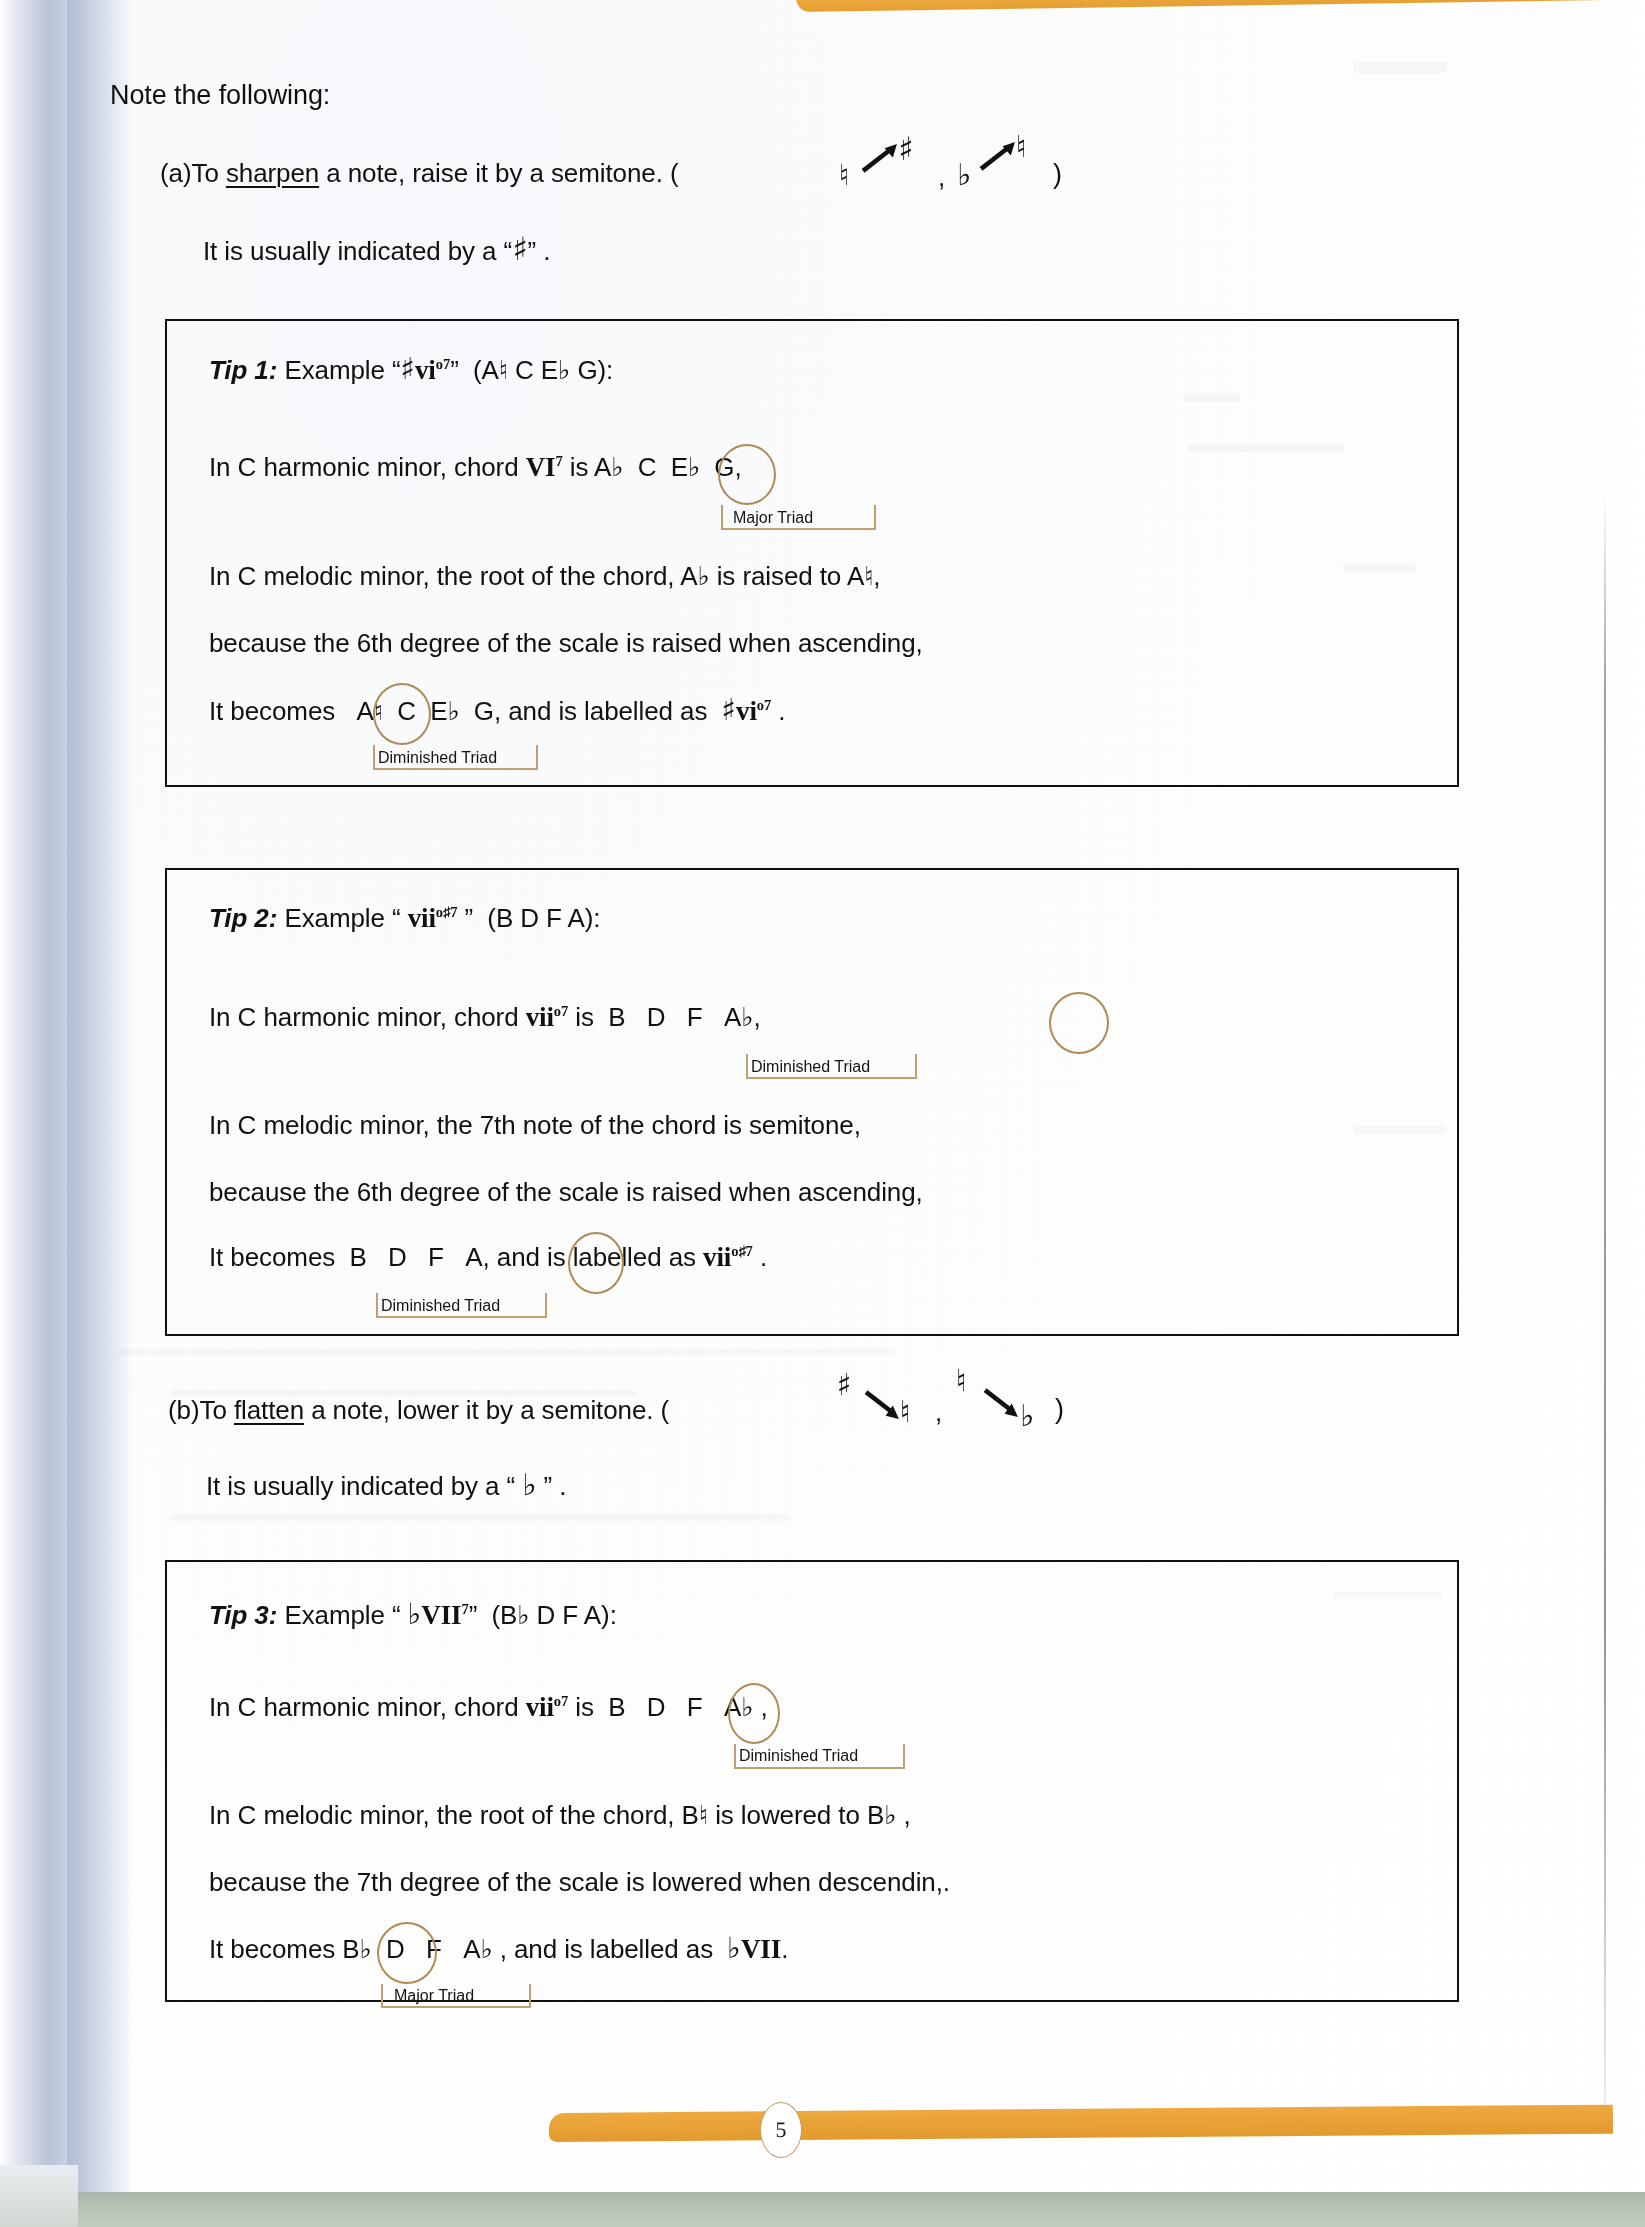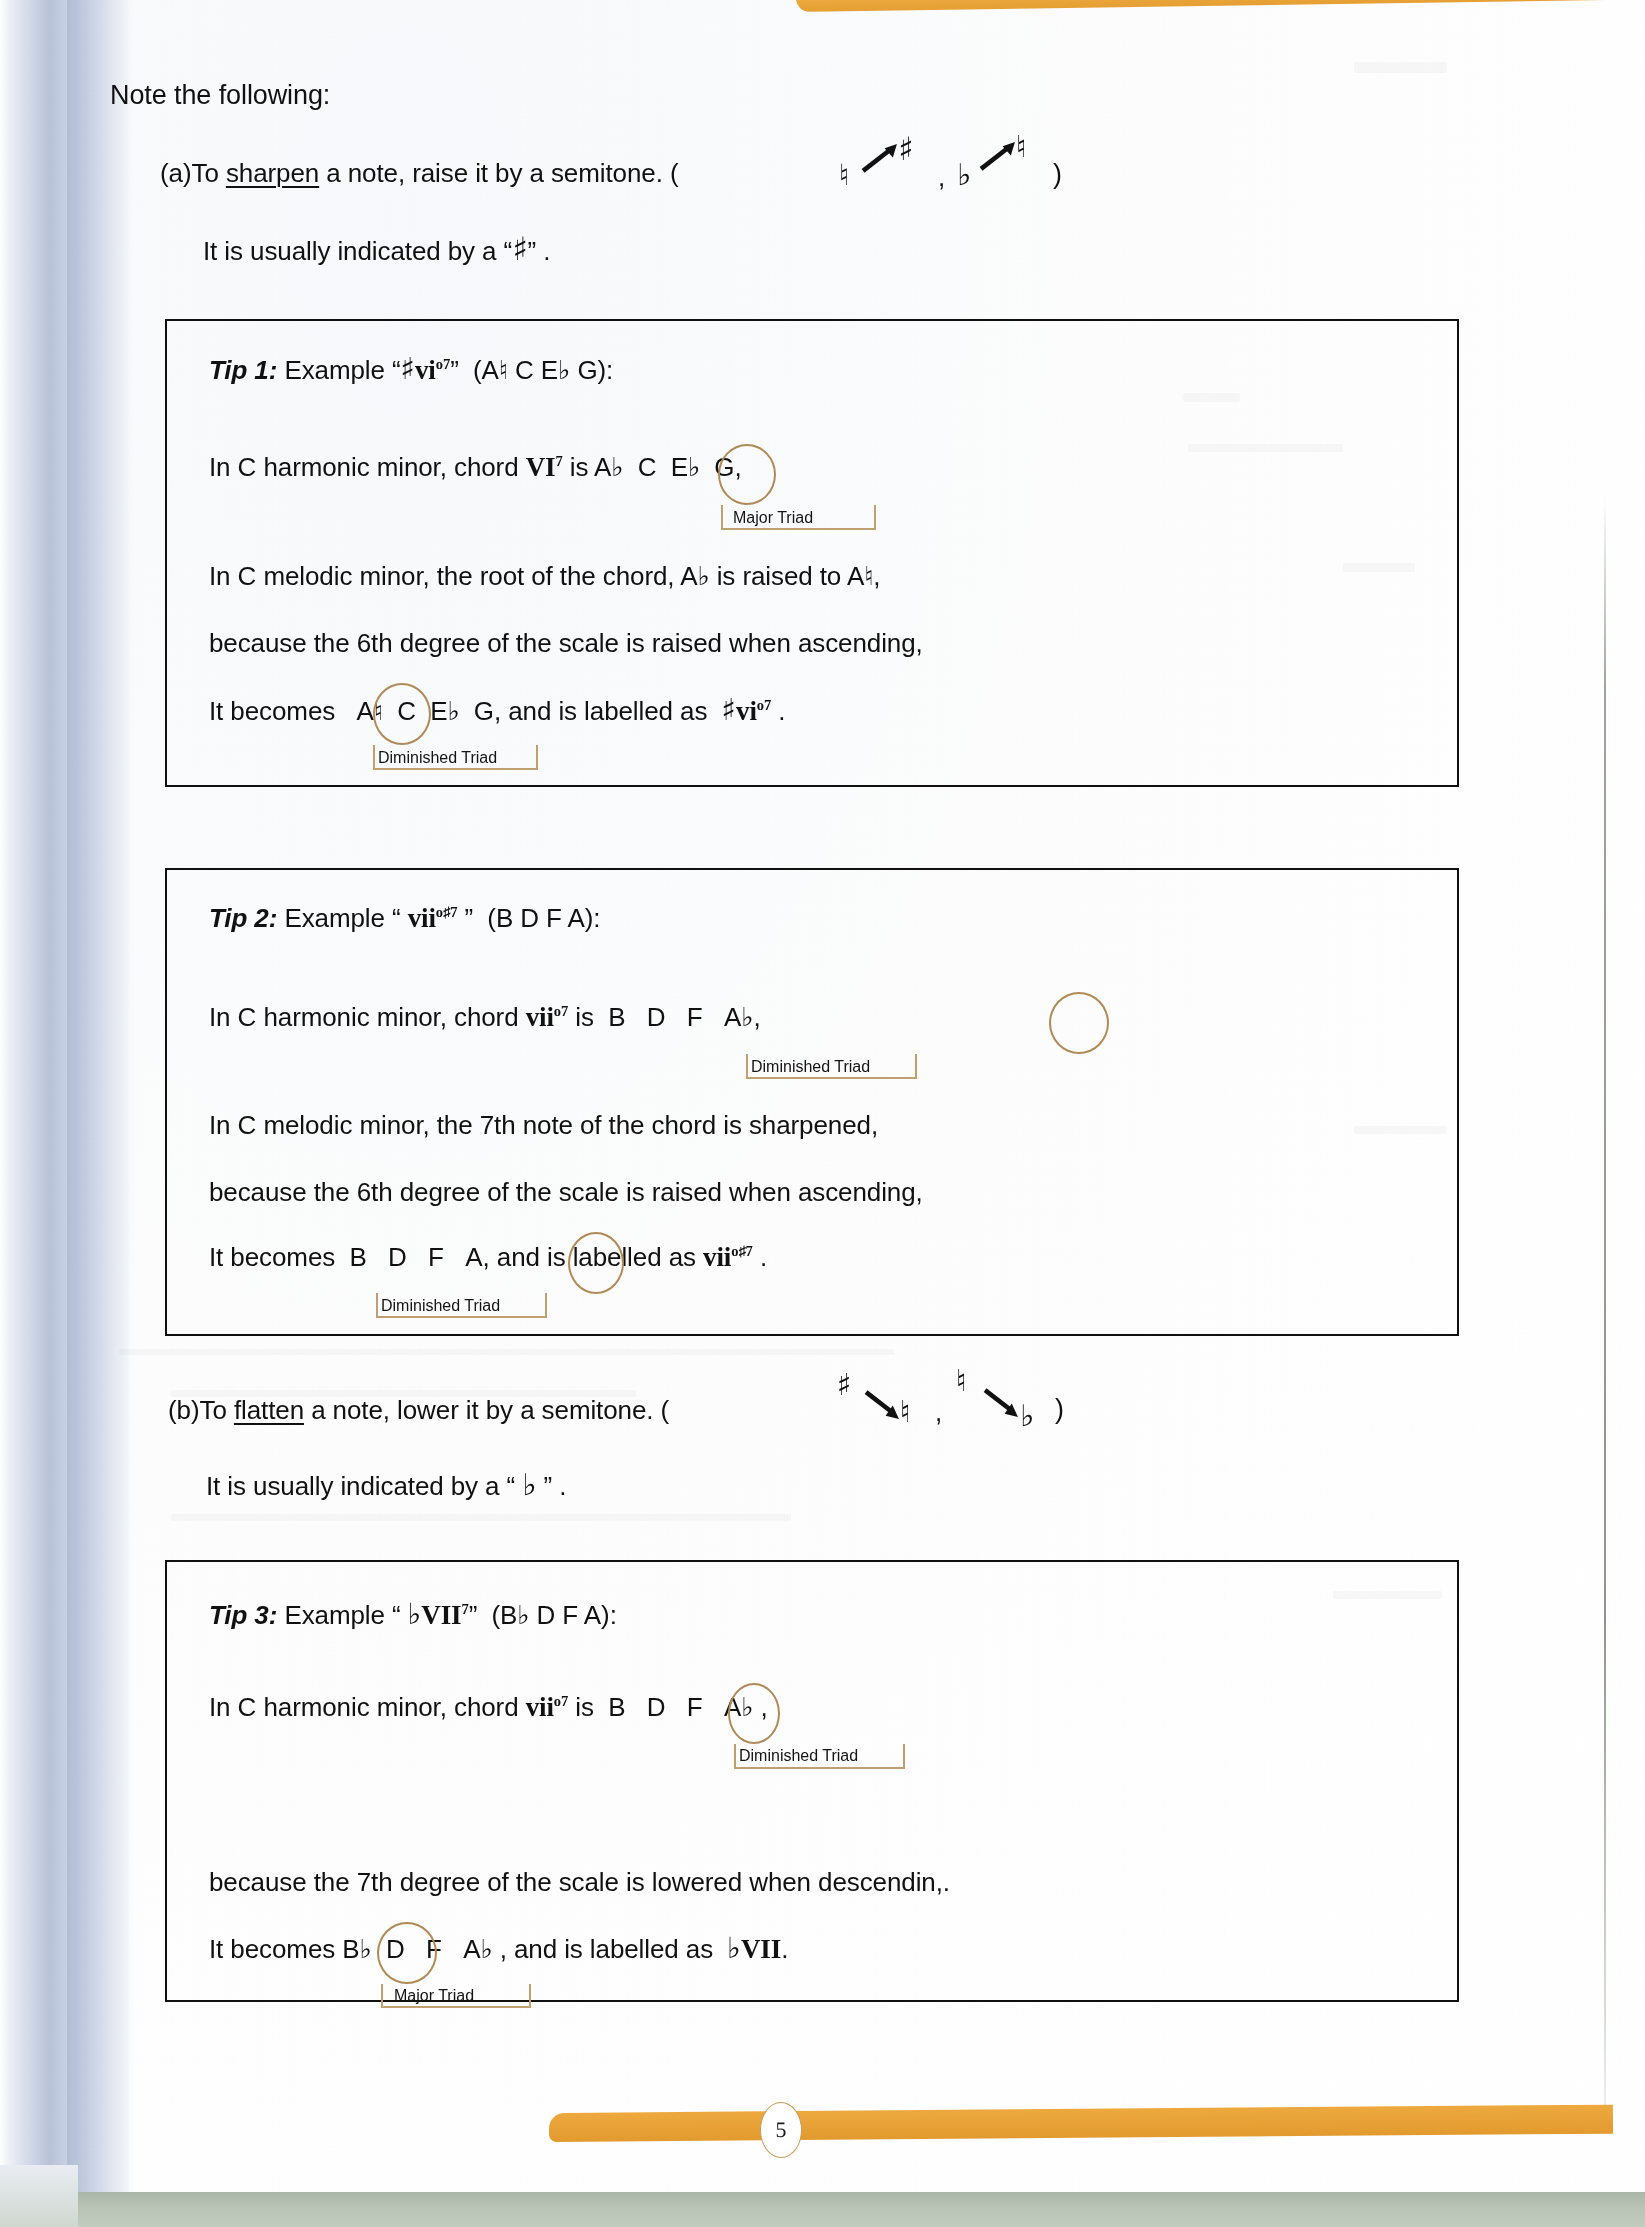--- a/index.html
+++ b/index.html
@@ -249,21 +249,21 @@
     <span class="tiplabel">Tip 2:</span><span>&nbsp;</span><span>Example “ </span><span class="rn">vii</span><span class="rn sup">o♯7</span><span> ”</span><span>&nbsp;&nbsp;</span><span>(B  D  F  A):</span>
   </div>
 
   <div class="ln" style="left:209px; top:1002px;">
     <span>In C harmonic minor, chord </span><span class="rn">vii</span><span class="rn sup">o7</span><span> is </span><span>&nbsp;</span><span>B</span><span>&nbsp;&nbsp;&nbsp;</span><span>D</span><span>&nbsp;&nbsp;&nbsp;</span><span>F</span><span>&nbsp;&nbsp;&nbsp;</span><span>A♭</span><span>,</span>
   </div>
   <div class="note-circle" style="left:1049px; top:992px; width:56px; height:58px;"></div>
   <div class="bracket" style="left:746px; top:1054px; width:171px; height:25px;"></div>
   <div class="bracket-cap" style="left:751px; top:1058px;">Diminished Triad</div>
 
-  <div class="ln" style="left:209px; top:1110px;">In C melodic minor, the 7th note of the chord is sharpened,</div>
+  <div class="ln" style="left:209px; top:1110px;">In C melodic minor, the 7th note of the chord is semitone,</div>
 
   <div class="ln" style="left:209px; top:1177px;">because the 6th degree of the scale is raised when ascending,</div>
 
   <div class="ln" style="left:209px; top:1242px;">
     <span>It becomes </span><span>&nbsp;</span><span>B</span><span>&nbsp;&nbsp;&nbsp;</span><span>D</span><span>&nbsp;&nbsp;&nbsp;</span><span>F</span><span>&nbsp;&nbsp;&nbsp;</span><span>A</span><span>, and is labelled as </span><span class="rn">vii</span><span class="rn sup">o♯7</span><span>&nbsp;</span><span>.</span>
   </div>
   <div class="note-circle" style="left:568px; top:1232px; width:52px; height:58px;"></div>
   <div class="bracket" style="left:376px; top:1293px; width:171px; height:25px;"></div>
   <div class="bracket-cap" style="left:381px; top:1297px;">Diminished Triad</div>
 
@@ -298,20 +298,21 @@
     <span class="tiplabel">Tip 3:</span><span>&nbsp;</span><span>Example “ </span><span class="acc-big" style="font-size:29px;">♭</span><span class="rn">VII</span><span class="rn sup">7</span><span>”</span><span>&nbsp;&nbsp;</span><span>(B♭ D  F  A):</span>
   </div>
 
   <div class="ln" style="left:209px; top:1692px;">
     <span>In C harmonic minor, chord </span><span class="rn">vii</span><span class="rn sup">o7</span><span> is </span><span>&nbsp;</span><span>B</span><span>&nbsp;&nbsp;&nbsp;</span><span>D</span><span>&nbsp;&nbsp;&nbsp;</span><span>F</span><span>&nbsp;&nbsp;&nbsp;</span><span>A♭ ,</span>
   </div>
   <div class="note-circle" style="left:728px; top:1683px; width:48px; height:57px;"></div>
   <div class="bracket" style="left:734px; top:1744px; width:171px; height:25px;"></div>
   <div class="bracket-cap" style="left:739px; top:1747px;">Diminished Triad</div>
 
+  <div class="ln" style="left:209px; top:1800px;">In C melodic minor, the root of the chord, B♮  is lowered to B♭ ,</div>
 
   <div class="ln" style="left:209px; top:1867px;">because the 7th degree of the scale is lowered when descendin,.</div>
 
   <div class="ln" style="left:209px; top:1931px;">
     <span>It becomes </span><span>B♭</span><span>&nbsp;&nbsp;</span><span>D</span><span>&nbsp;&nbsp;&nbsp;</span><span>F</span><span>&nbsp;&nbsp;&nbsp;</span><span>A♭ , and is labelled as</span><span>&nbsp;&nbsp;</span><span class="acc-big" style="font-size:29px;">♭</span><span class="rn">VII</span><span>.</span>
   </div>
   <div class="note-circle" style="left:377px; top:1922px; width:56px; height:58px;"></div>
   <div class="bracket" style="left:381px; top:1984px; width:150px; height:24px;"></div>
   <div class="bracket-cap" style="left:394px; top:1987px;">Major Triad</div>
 

